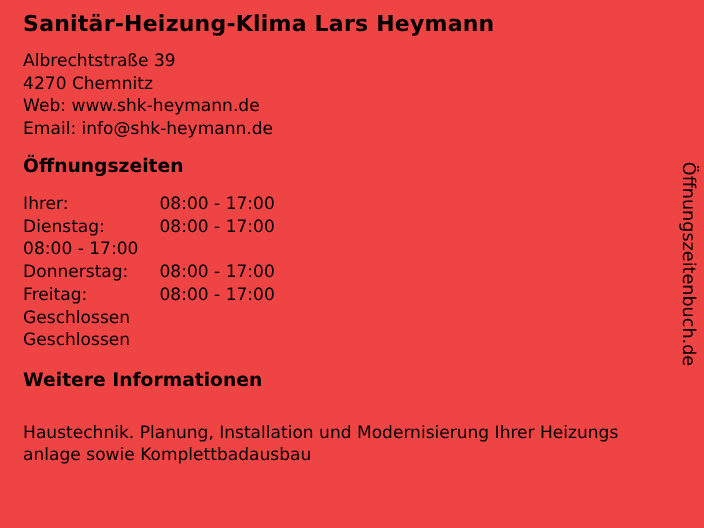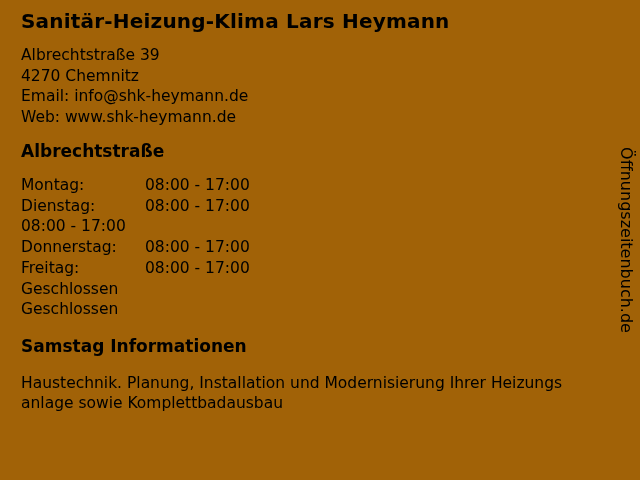--- a/index.html
+++ b/index.html
@@ -1,21 +1,21 @@
 <!DOCTYPE html>
 <html><head>
 <meta charset="utf-8">
 <style>
   * { margin: 0; padding: 0; box-sizing: border-box; }
   html, body { background: #ffffff; }
   .page {
     position: relative;
     width: 640px;
     height: 480px;
-    background: #a16207;
+    background: #ef4444;
     color: #000000;
     font-family: "DejaVu Sans", "Liberation Sans", sans-serif;
     overflow: hidden;
   }
   .content {
     padding: 9px 0 0 21px;
   }
   .business-title {
     font-size: 20px;
     font-weight: bold;
@@ -32,21 +32,21 @@
     font-weight: bold;
     line-height: 21px;
   }
   .hours-heading { margin-top: 14px; }
   .hours-table { margin-top: 13px; font-size: 15.5px; }
   .hours-row { display: flex; line-height: 20.7px; }
   .hours-day { width: 124px; flex: 0 0 124px; }
   .hours-time { }
   .info-heading { margin-top: 16px; }
   .info-description {
-    margin-top: 16px;
+    margin-top: 26px;
     font-size: 15.5px;
     line-height: 20.5px;
     white-space: pre-line;
     width: 618px;
   }
   .vertical-brand {
     position: absolute;
     top: 50%;
     right: 4px;
     transform: translateY(-50%);
@@ -61,29 +61,29 @@
 <body>
 
 <div class="page">
   <div class="content">
 
     <h1 class="business-title">Sanitär-Heizung-Klima Lars Heymann</h1>
 
     <div class="contact-block">
       <div>Albrechtstraße 39</div>
       <div>4270 Chemnitz</div>
+      <div>Web: www.shk-heymann.de</div>
       <div>Email: info@shk-heymann.de</div>
-      <div>Web: www.shk-heymann.de</div>
     </div>
 
-    <h2 class="section-heading hours-heading">Albrechtstraße</h2>
+    <h2 class="section-heading hours-heading">Öffnungszeiten</h2>
 
     <div class="hours-table">
       <div class="hours-row">
-        <span class="hours-day">Montag:</span>
+        <span class="hours-day">Ihrer:</span>
         <span class="hours-time">08:00 - 17:00</span>
       </div>
       <div class="hours-row">
         <span class="hours-day">Dienstag:</span>
         <span class="hours-time">08:00 - 17:00</span>
       </div>
       <div class="hours-row">
         <span class="hours-time">08:00 - 17:00</span>
       </div>
       <div class="hours-row">
@@ -95,21 +95,21 @@
         <span class="hours-time">08:00 - 17:00</span>
       </div>
       <div class="hours-row">
         <span class="hours-time">Geschlossen</span>
       </div>
       <div class="hours-row">
         <span class="hours-time">Geschlossen</span>
       </div>
     </div>
 
-    <h2 class="section-heading info-heading">Samstag Informationen</h2>
+    <h2 class="section-heading info-heading">Weitere Informationen</h2>
 
     <div class="info-description">Haustechnik. Planung, Installation und Modernisierung Ihrer Heizungs
 anlage sowie Komplettbadausbau</div>
 
   </div>
 
   <div class="vertical-brand">Öffnungszeitenbuch.de</div>
 </div>
 
 </body></html>

